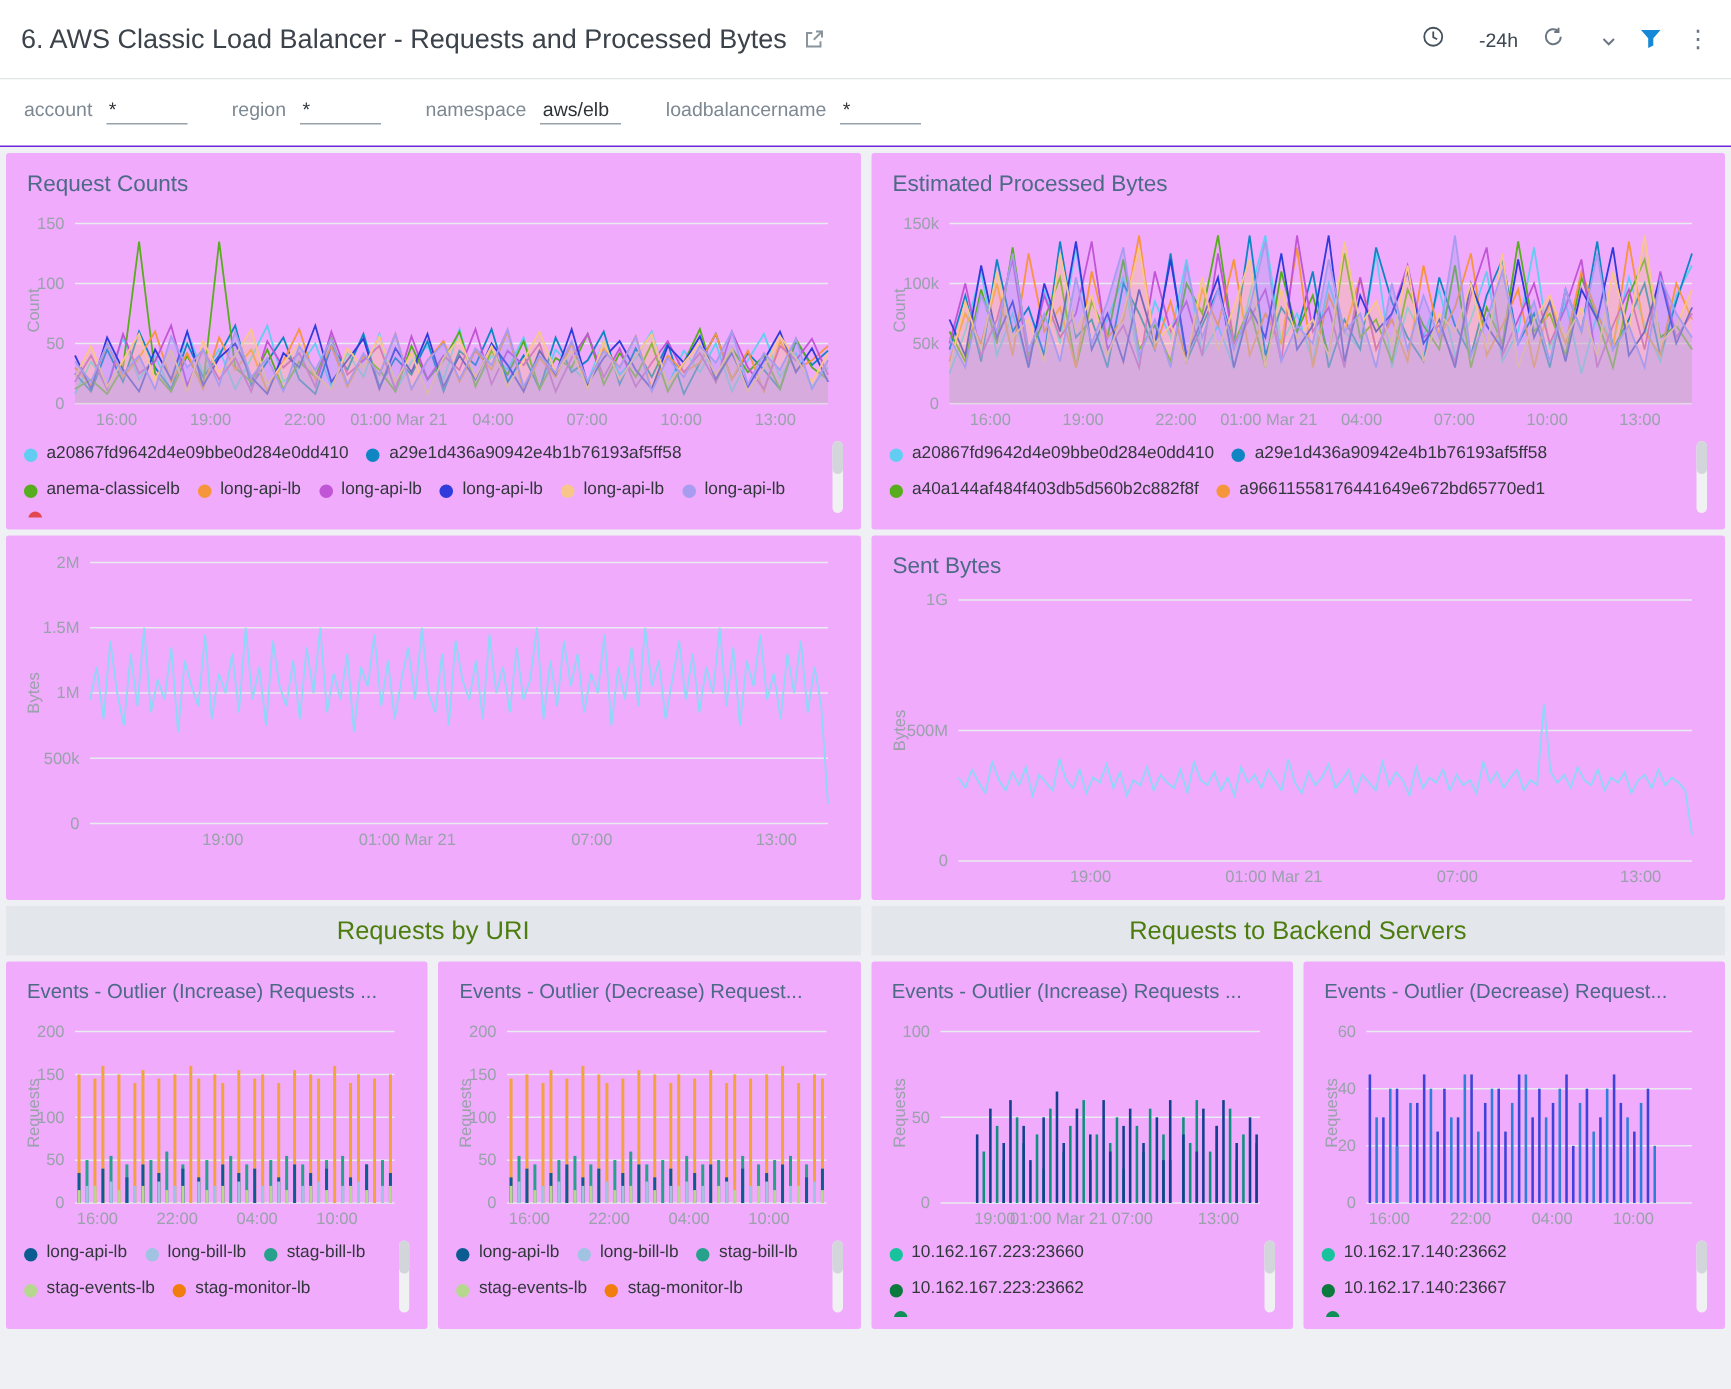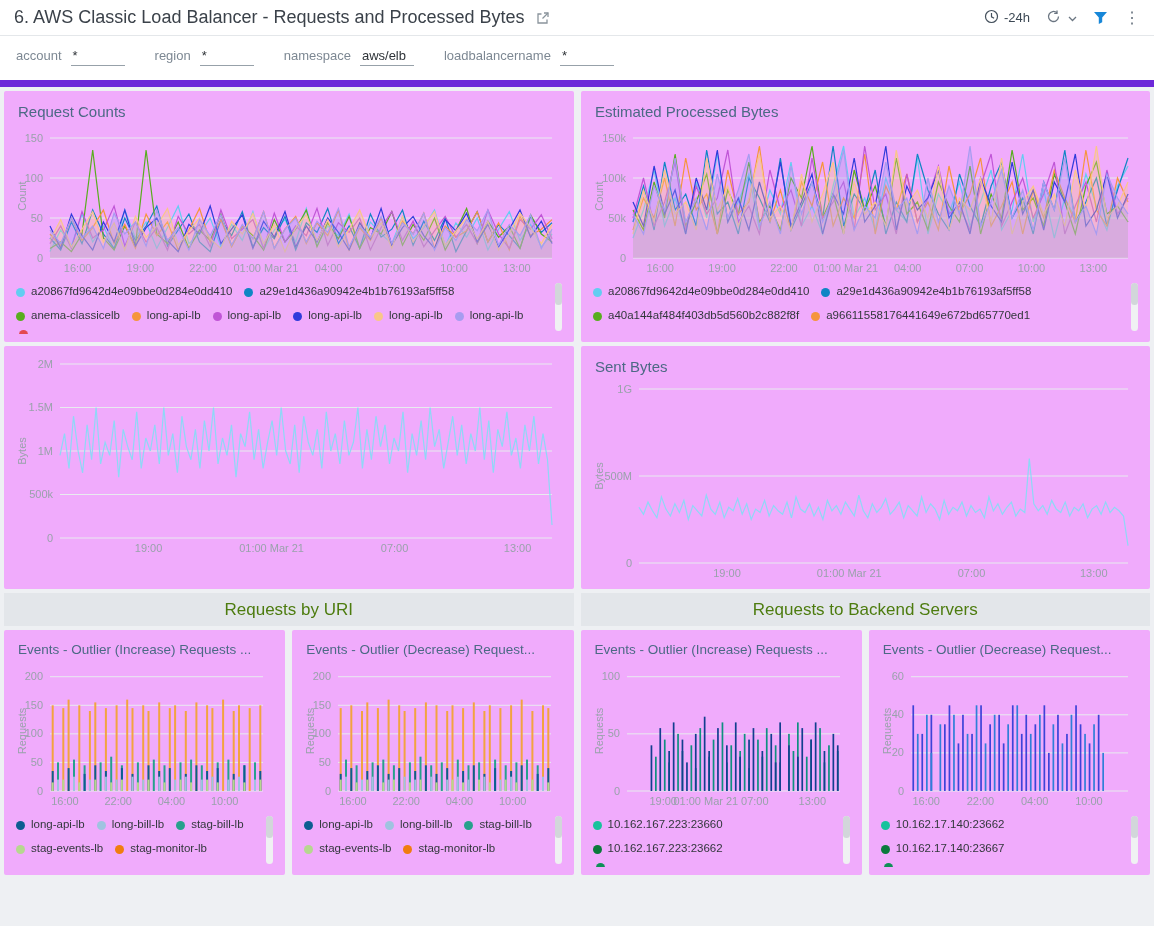--- a/index.html
+++ b/index.html
@@ -1,29 +1,29 @@
 <!DOCTYPE html>
 <html><head>
 <meta charset="utf-8">
 <style>
   * { box-sizing: border-box; margin: 0; padding: 0; }
   html,body { width:1154px; height:926px; background:#eef0f3; font-family:"Liberation Sans",sans-serif; overflow:hidden; }
 
   
-  .header { height:36px; background:#fff; display:flex; align-items:center; padding:0 14px; border-bottom:1px solid #e4e7ea; }
+  .header { height:53px; background:#fff; display:flex; align-items:center; padding:0 14px; border-bottom:1px solid #e4e7ea; }
   .header-title { font-size:18px; color:#3b424a; white-space:nowrap; }
   .icon-btn { display:flex; align-items:center; color:#6b7682; cursor:pointer; }
   .share { margin-left:10px; }
   .header-right { margin-left:auto; display:flex; align-items:center; gap:16px; color:#44505c; }
-  .time-group { display:flex; align-items:center; gap:5px; font-size:13px; color:#3c4854; }
+  .time-group { display:flex; align-items:center; gap:23px; font-size:13px; color:#3c4854; }
   .chev { margin-left:2px; }
   .kebab { font-size:16px; color:#6b7682; }
 
   
-  .filter-bar { background:#fff; padding:12px 16px 14px; display:flex; gap:30px; border-bottom:7px solid #6d28d9; }
+  .filter-bar { background:#fff; padding:12px 16px 14px; display:flex; gap:30px; border-bottom:1px solid #6d28d9; }
   .filter-item { display:flex; align-items:baseline; gap:9px; }
   .filter-label { color:#7d8893; font-size:13px; }
   .filter-input { min-width:54px; border-bottom:1px solid #97a1a9; font-size:13px; color:#2e3338; padding:0 2px 2px; }
 
   
   .grid { padding:4px 4px 0 4px; display:grid; grid-template-columns:1fr 1fr; gap:7px; }
   .grid4 { grid-template-columns:1fr 1fr 1fr 1fr; }
   .panel { background:#f0abfc; border-radius:2px; padding:10px 12px 8px; position:relative; }
   .panel-title { color:#4c6985; font-size:15px; margin:2px 0 6px 2px; }
   .small .panel-title { font-size:13.5px; white-space:nowrap; overflow:hidden; }

